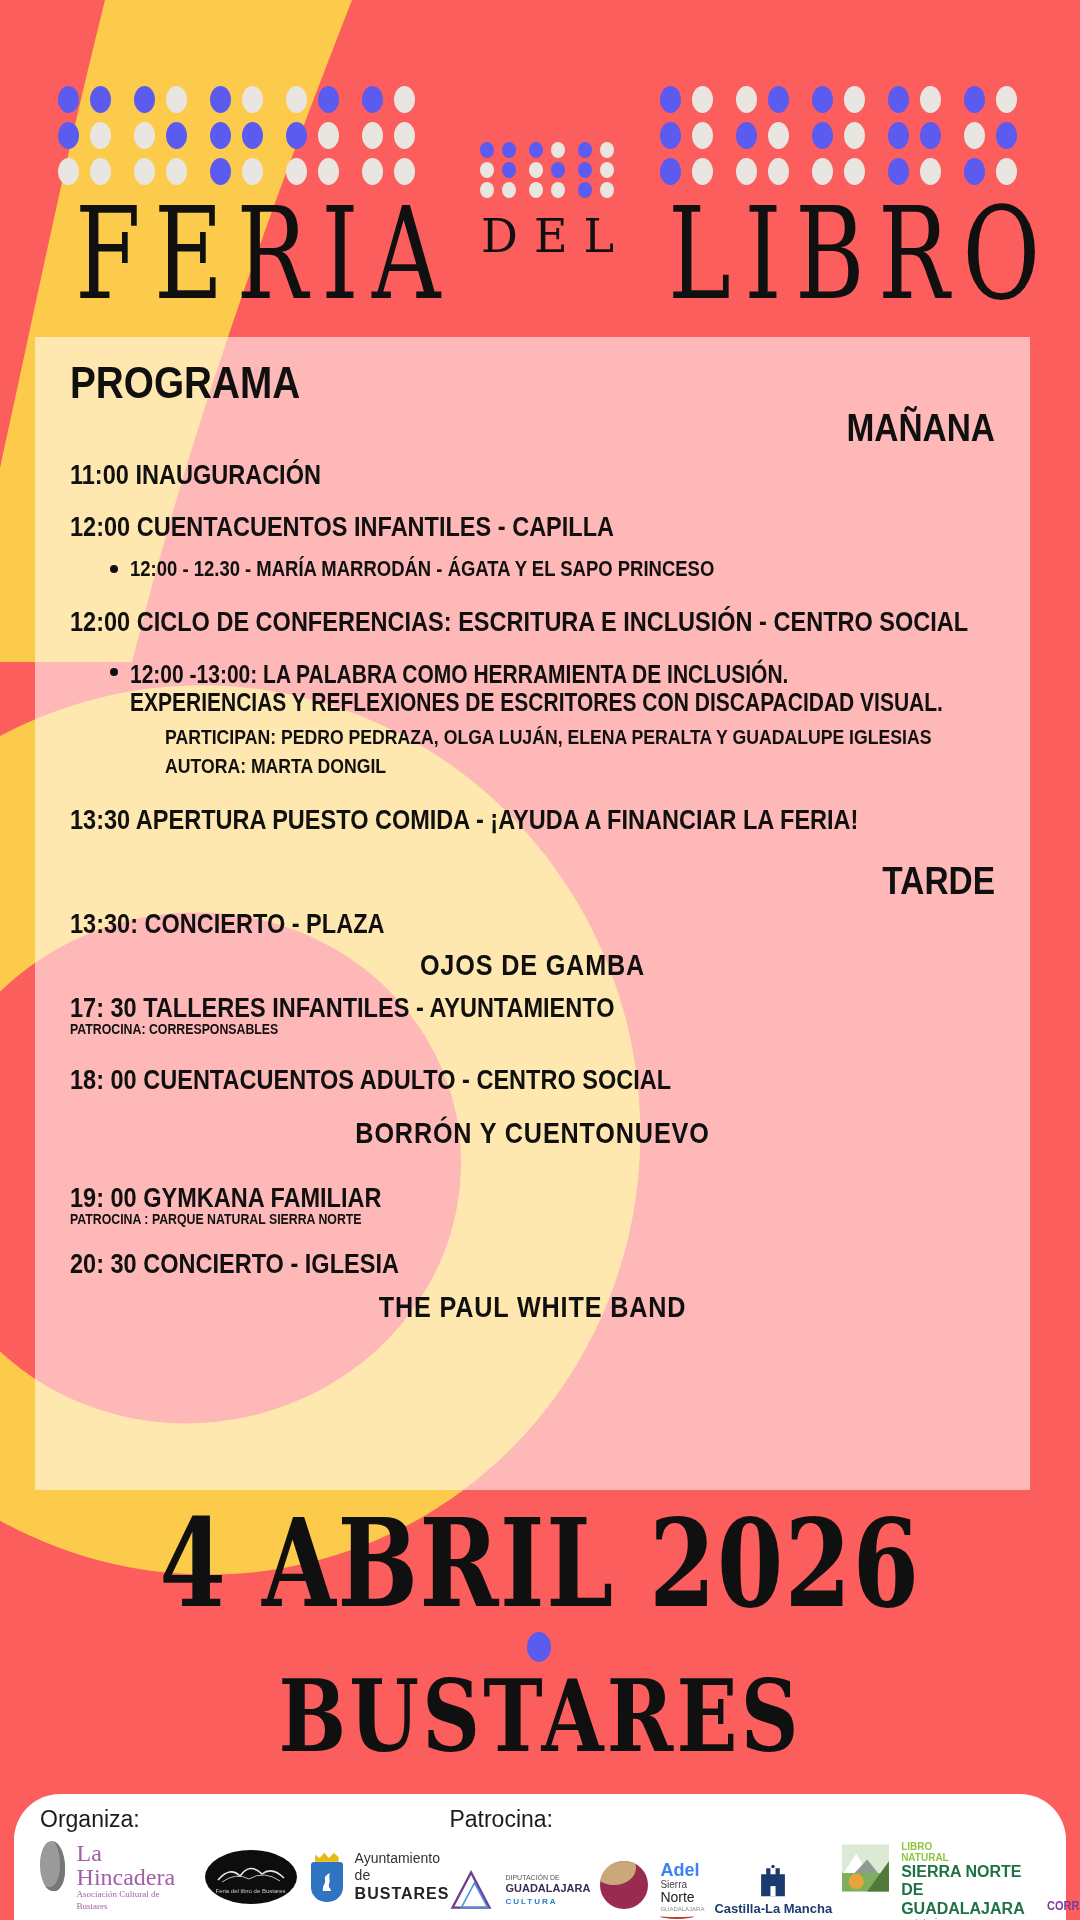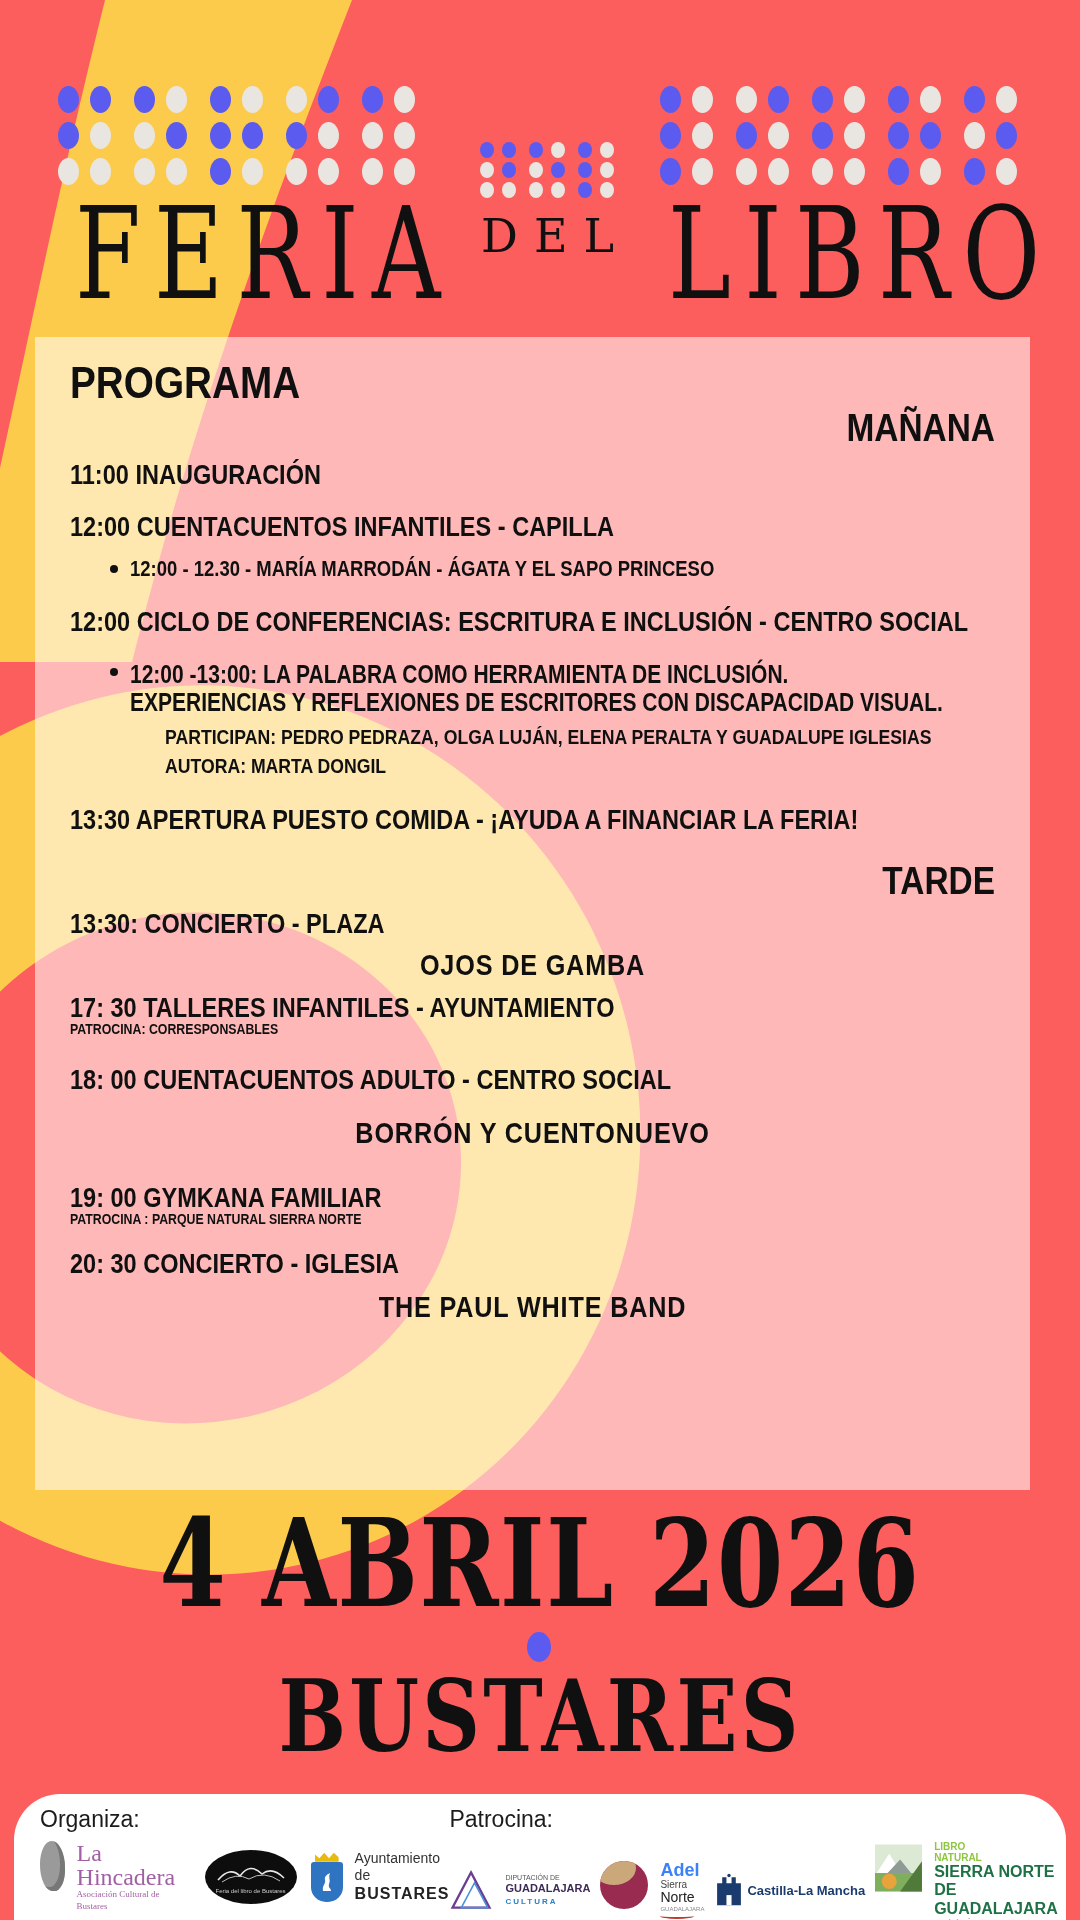--- a/index.html
+++ b/index.html
@@ -81,21 +81,21 @@
   .dip-l3{font-size:8px;font-weight:bold;color:#2980C9;letter-spacing:2px;line-height:1.4;}
   
   .adel-circle{position:relative;width:48px;height:48px;border-radius:50%;background:#982B4F;overflow:hidden;flex:0 0 auto;}
   .adel-wedge{position:absolute;left:-8px;top:-10px;width:44px;height:34px;background:#CBA87A;border-radius:50%;}
   .adel-l1{font-size:18px;font-weight:bold;line-height:1;color:#3b82f6;}
   .adel-l2{font-size:10px;color:#444;line-height:1.1;}
   .adel-l3{font-size:14px;color:#222;line-height:1.1;}
   .adel-l4{font-size:6px;color:#888;line-height:1.3;}
   .adel-squig{width:34px;height:4px;border-bottom:2px solid #C0392B;border-radius:50%;}
   
-  .clm{display:flex;align-items:center;gap:3px;}
+  .clm{display:flex;flex-direction:column;align-items:center;gap:3px;}
   .clm-name{font-size:13px;font-weight:bold;color:#1B3B6F;white-space:nowrap;}
   
   .parq-l12{font-size:10px;font-weight:bold;color:#8DC63F;line-height:1.1;}
   .parq-l34{font-size:16px;font-weight:bold;color:#1E7145;line-height:1.15;}
   .parq-l56{font-size:9px;color:#8a8a8a;line-height:1.2;}
   
   .corr{display:flex;flex-direction:column;align-items:center;gap:2px;}
   .corr-name{font-size:12px;font-weight:bold;color:#7C3A96;transform:scaleX(.92);white-space:nowrap;}
   .tcol{display:flex;flex-direction:column;justify-content:center;}
 </style>

